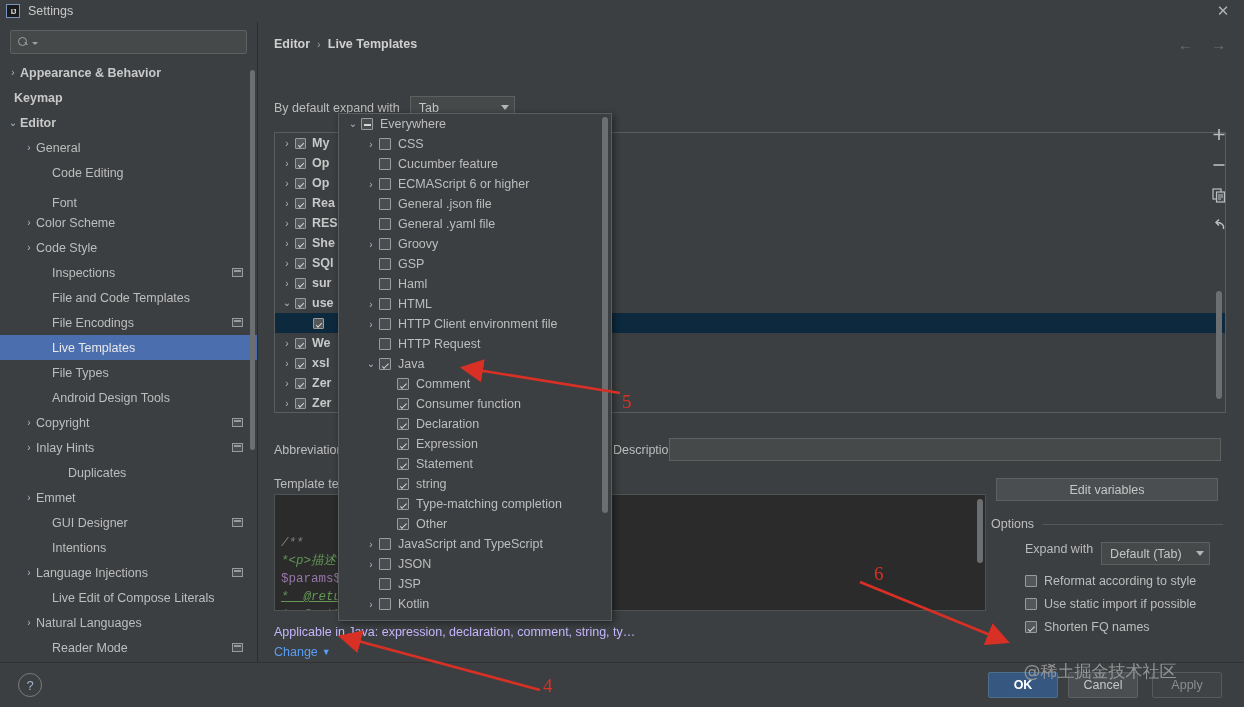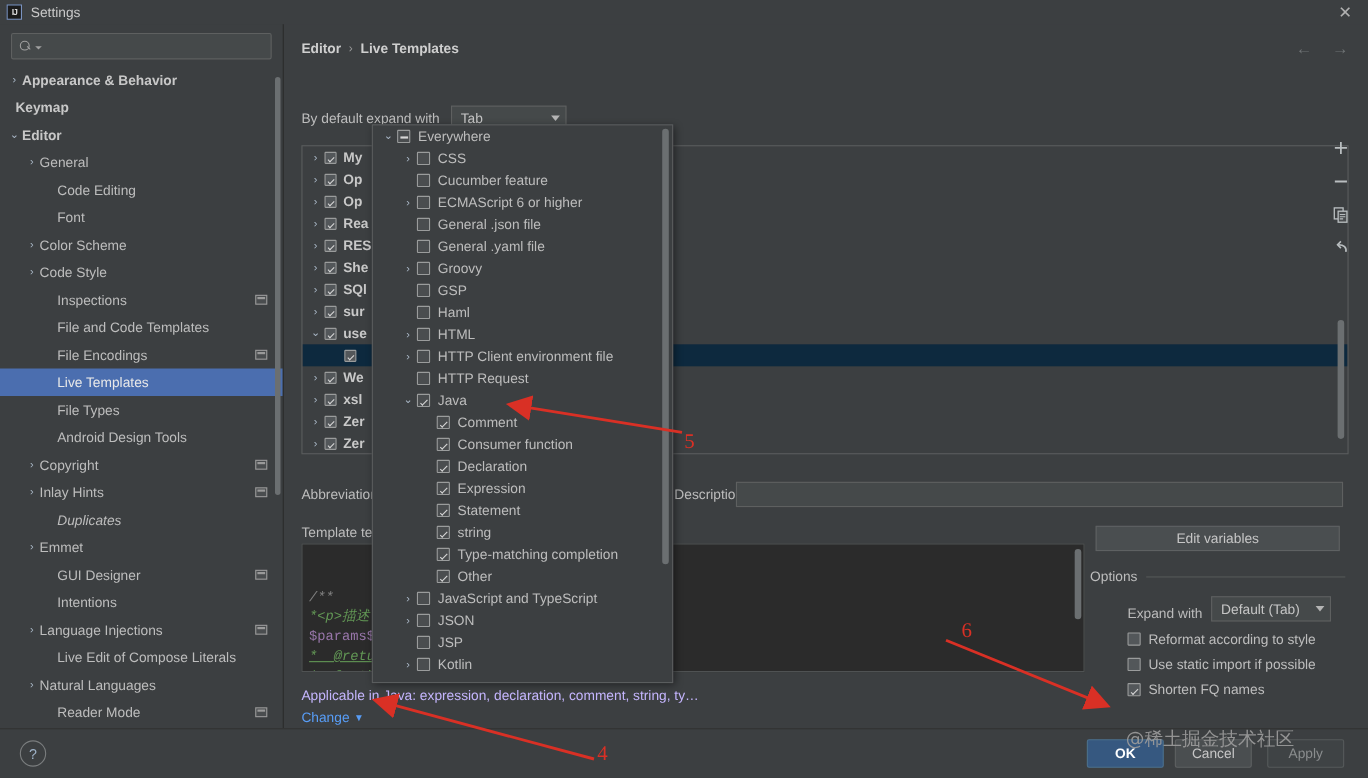--- a/index.html
+++ b/index.html
@@ -168,21 +168,21 @@
   .editvars {
     position:absolute; left:738px; top:456px; width:222px; height:23px;
     background:#4a4e50; border:1px solid #5e6162;
     display:flex; align-items:center; justify-content:center;
     font-size:12.5px; color:#c6c6c6; cursor:pointer;
   }
   .opt-group { position:absolute; left:733px; top:495px; width:232px; }
   .opt-title-row { display:flex; align-items:center; gap:8px; }
   .opt-title { font-size:12.5px; color:#bdbdbd; }
   .opt-line { flex:1; height:1px; background:#555859; }
-  .opt-expand { display:flex; align-items:flex-end; gap:8px; margin-top:11px; margin-left:34px; }
+  .opt-expand { display:flex; align-items:flex-start; gap:8px; margin-top:11px; margin-left:34px; }
   .opt-expand .lbl{ font-size:12.5px; }
   .opt-check { display:flex; align-items:center; gap:7px; margin-top:9px; margin-left:34px; cursor:pointer;}
   .opt-check .cbox2 {
     width:12px;height:12px; border:1px solid #9a9c9c; background:#53575a; position:relative; border-radius:1px; flex:none;
   }
   .opt-check .cbox2.chk::after{
     content:""; position:absolute; left:2px; top:4.5px; width:5.5px;height:2px;
     border-left:1.7px solid #d6d6d6;border-bottom:1.7px solid #d6d6d6;
     transform:rotate(-45deg);
   }
@@ -273,21 +273,21 @@
           <span class="tlabel">Editor</span>
         </div>
         <div class="tnode" style="padding-left: 22px;">
           <span class="tarrow">›</span>
           <span class="tlabel">General</span>
         </div>
         <div class="tnode" style="padding-left: 38px;">
           <span class="tarrow"></span>
           <span class="tlabel">Code Editing</span>
         </div>
-        <div class="tnode" style="padding-left: 38px;">
+        <div class="tnode" style="padding-left: 38px; align-items: flex-end;">
           <span class="tarrow"></span>
           <span class="tlabel">Font</span>
         </div>
         <div class="tnode" style="padding-left: 22px;">
           <span class="tarrow">›</span>
           <span class="tlabel">Color Scheme</span>
         </div>
         <div class="tnode" style="padding-left: 22px;">
           <span class="tarrow">›</span>
           <span class="tlabel">Code Style</span>
@@ -321,21 +321,21 @@
         <div class="tnode" style="padding-left: 22px;">
           <span class="tarrow">›</span>
           <span class="tlabel">Copyright</span>
           <span class="tbadge"></span>
         </div>
         <div class="tnode" style="padding-left: 22px;">
           <span class="tarrow">›</span>
           <span class="tlabel">Inlay Hints</span>
           <span class="tbadge"></span>
         </div>
-        <div class="tnode" style="padding-left: 38px; font-style: italic;">
+        <div class="tnode" style="padding-left: 54px;">
           <span class="tarrow"></span>
           <span class="tlabel">Duplicates</span>
         </div>
         <div class="tnode" style="padding-left: 22px;">
           <span class="tarrow">›</span>
           <span class="tlabel">Emmet</span>
         </div>
         <div class="tnode" style="padding-left: 38px;">
           <span class="tarrow"></span>
           <span class="tlabel">GUI Designer</span>

